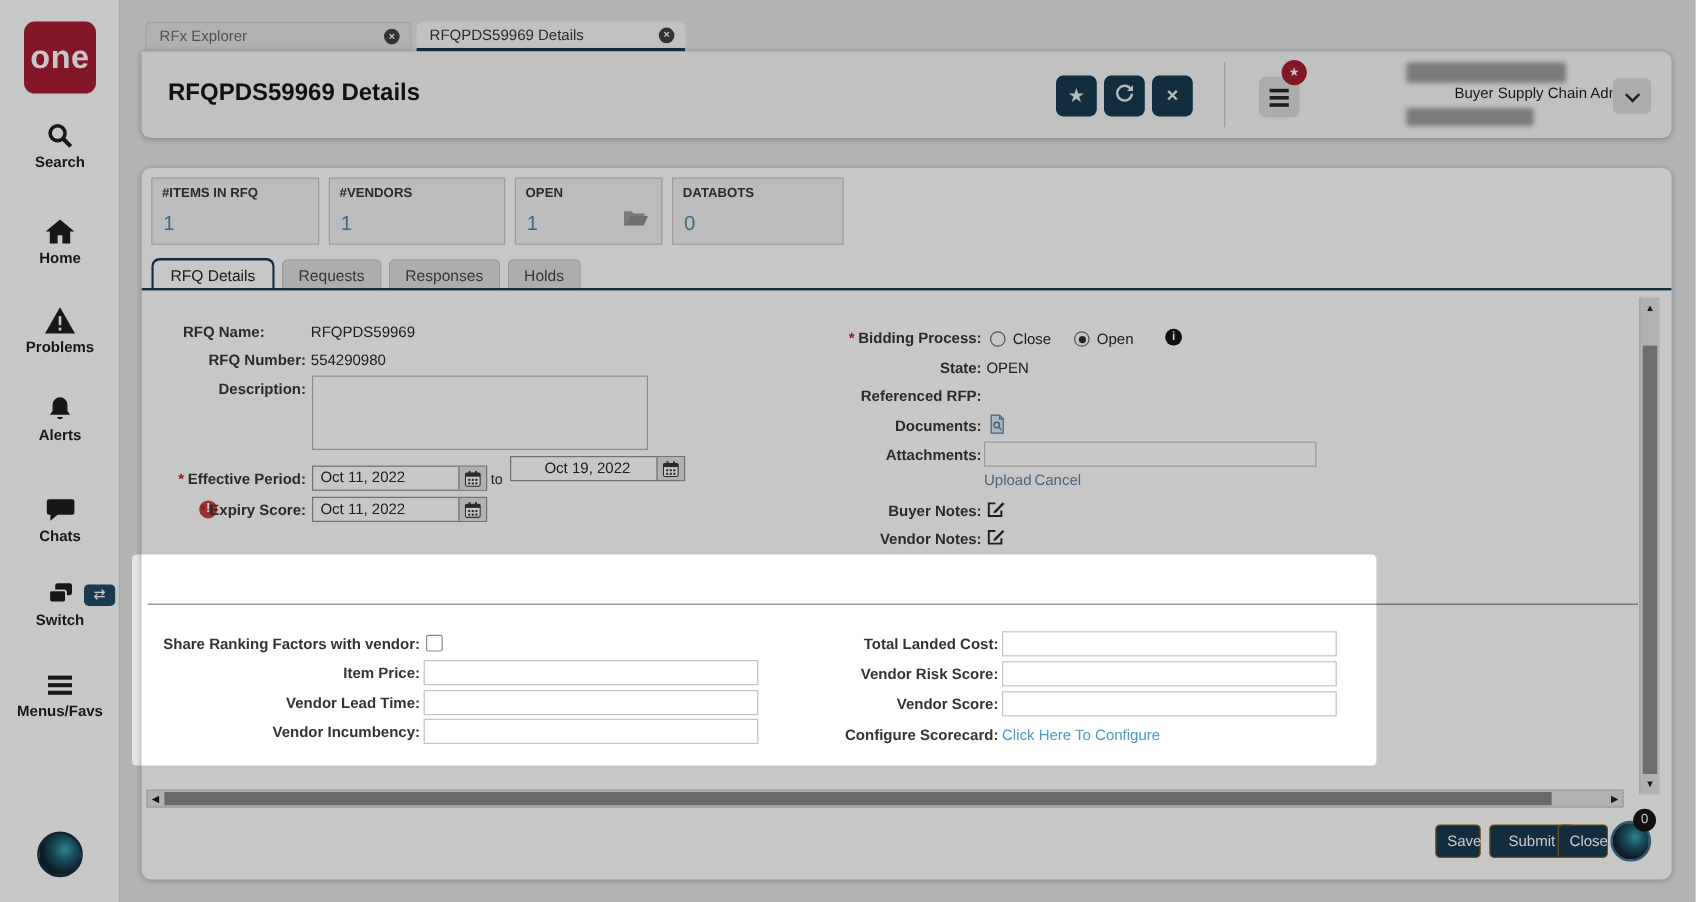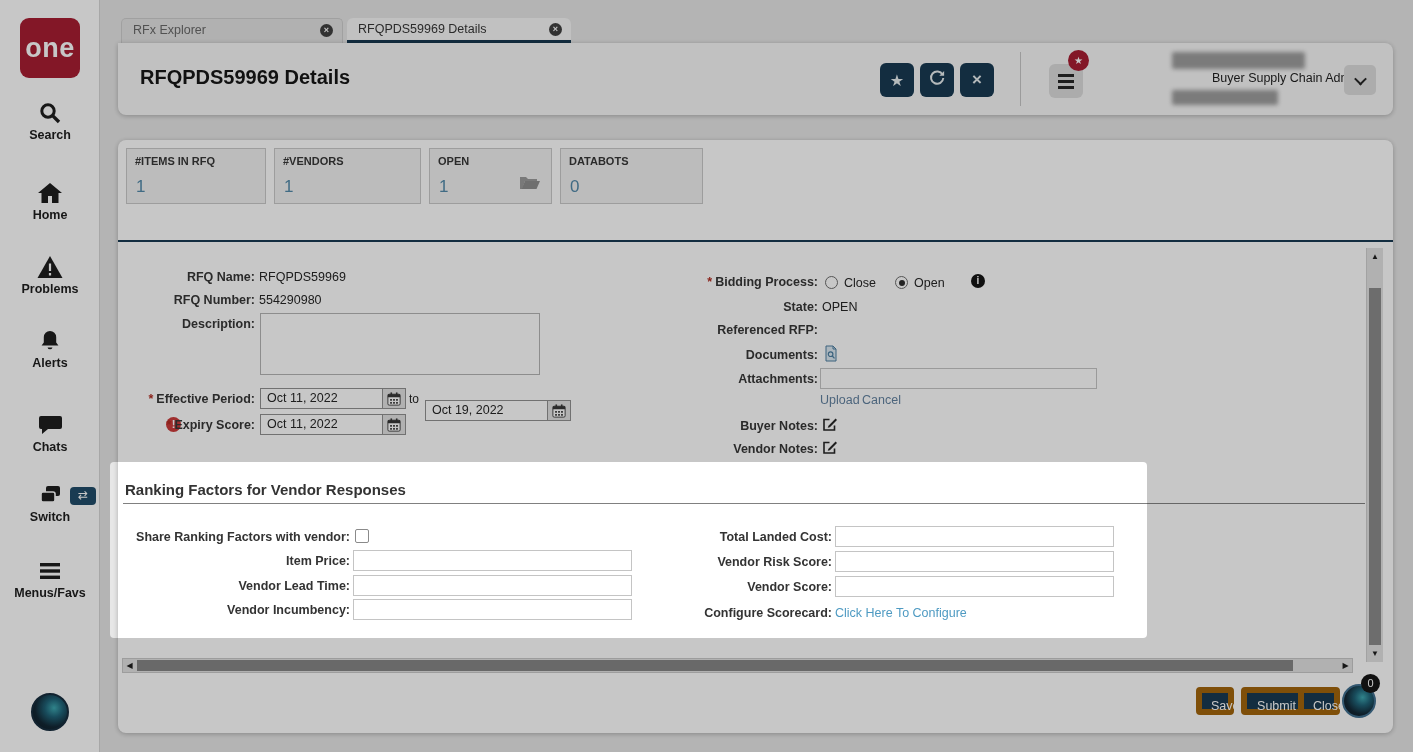--- a/index.html
+++ b/index.html
@@ -85,21 +85,21 @@
 
   
   .hscroll { position:absolute; left:4px; top:518px; width:1231px; height:15px; background:#e2e2e2; border:1px solid #c9c9c9; }
   .hthumb { position:absolute; left:14px; top:1px; width:1156px; height:11px; background:#848484; }
   .harrow { position:absolute; top:0; width:13px; height:13px; font-size:8px; line-height:13px; text-align:center; color:#1a1a1a; cursor:pointer; }
   .vscroll { position:absolute; left:1248px; top:108px; width:17px; height:414px; background:#e2e2e2; border-left:1px solid #cfcfcf; }
   .vthumb { position:absolute; left:2px; top:40px; width:12px; height:357px; background:#8a8a8a; }
   .varrow { position:absolute; left:0; width:16px; height:13px; font-size:8px; line-height:13px; text-align:center; color:#1a1a1a; cursor:pointer; }
 
   
-  .foot-btn { position:absolute; top:547px; height:28px; background:#14364f; border:6px solid #a16207; border-radius:4px;
+  .foot-btn { position:absolute; top:547px; height:28px; background:#14364f; border:1px solid #a16207; border-radius:4px;
               color:#fff; font-size:12.5px; text-align:center; line-height:26px; cursor:pointer; padding:0 9px; }
   .neo.foot { position:absolute; left:1224px; top:544px; width:34px; height:34px; border:2px solid #3d6d8e; }
   .foot-badge { position:absolute; left:1243px; top:534px; width:19px; height:19px; border-radius:50%; background:#111;
                 color:#fff; font-size:11px; line-height:19px; text-align:center; }
 
   
   .spotlight-hole { position:absolute; left:110px; top:462px; width:1037px; height:176px; border-radius:4px;
                     box-shadow:0 0 0 3000px rgba(15,15,15,0.235); z-index:60; pointer-events:none; }
 </style>
 </head>
@@ -247,23 +247,29 @@
           <path d="M1 14V2h6l2 2h9v2H6L3 14z" fill="#9a9a9a"></path>
           <path d="M6 6h15l-3.5 8H2.5z" fill="#8d8d8d"></path>
         </svg>
     </span>
   </div>
   <div class="stat" style="left:442px; width:143px;">
     <span class="s-lbl">DATABOTS</span>
     <span class="s-val">0</span>
   </div>
 
+  <div class="subtabs">
+    <div class="subtab active">RFQ Details</div>
+    <div class="subtab idle">Requests</div>
+    <div class="subtab idle">Responses</div>
+    <div class="subtab idle">Holds</div>
+  </div>
   <div class="subtab-line"></div>
 
-  <span class="lbl" style="left:0; width:137px; top:130px;">RFQ Name:</span>
+  <span class="lbl" style="left:0; width:137px; top:130px;text-align:center;">RFQ Name:</span>
   <span class="val" style="left:141px; top:130px;">RFQPDS59969</span>
 
   <span class="lbl" style="left:0; width:137px; top:153px;">RFQ Number:</span>
   <span class="val" style="left:141px; top:153px;">554290980</span>
 
   <span class="lbl" style="left:0; width:137px; top:177px;padding-left:17px;">Description:</span>
   <textarea class="tarea" style="left: 142px; top: 173px; width: 280px; height: 62px;"></textarea>
 
   <span class="lbl" style="left:0; width:137px; top:252px;"><span class="req">*</span><span>Effective Period:</span></span>
   <div class="datebox" style="left:142px; top:248px;">
@@ -277,21 +283,21 @@
           <rect x="3.6" y="8" width="2" height="2" fill="#333"></rect>
           <rect x="7" y="8" width="2" height="2" fill="#333"></rect>
           <rect x="10.4" y="8" width="2" height="2" fill="#333"></rect>
           <rect x="3.6" y="11.4" width="2" height="2" fill="#333"></rect>
           <rect x="7" y="11.4" width="2" height="2" fill="#333"></rect>
           <rect x="10.4" y="11.4" width="2" height="2" fill="#333"></rect>
         </svg>
     </span>
   </div>
   <span class="val" style="left:291px; top:252px; font-size:12px;">to</span>
-  <div class="datebox" style="left:307px; top:260px;">
+  <div class="datebox" style="left:307px; top:240px;text-align:center;">
     <span class="dval">Oct 19, 2022</span>
     <span class="calbtn">
       <svg width="14" height="14" viewBox="0 0 16 16">
           <rect x="1" y="2.5" width="14" height="12.5" rx="1.5" fill="#fff" stroke="#333"></rect>
           <rect x="1" y="2.5" width="14" height="3.5" fill="#333"></rect>
           <rect x="4" y="0.5" width="1.8" height="3.4" fill="#333"></rect>
           <rect x="10.2" y="0.5" width="1.8" height="3.4" fill="#333"></rect>
           <rect x="3.6" y="8" width="2" height="2" fill="#333"></rect>
           <rect x="7" y="8" width="2" height="2" fill="#333"></rect>
           <rect x="10.4" y="8" width="2" height="2" fill="#333"></rect>
@@ -358,21 +364,20 @@
   </span>
 
   <span class="lbl" style="left:540px; width:160px; top:302px;">Vendor Notes:</span>
   <span class="icbtn" style="left:704px; top:299px;">
     <svg width="16" height="16" viewBox="0 0 16 16">
         <path d="M12.5 9.5V14H2V3.5h5.5" fill="none" stroke="#222" stroke-width="1.6"></path>
         <path d="M6.5 9.8L13.6 2.6l1.4 1.4-7.1 7.2-2.2.6z" fill="#222"></path>
       </svg>
   </span>
 
-  <div class="rk-head">Ranking Factors for Vendor Responses</div>
   <div class="rk-rule"></div>
 
   <span class="lbl" style="left:0; width:232px; top:390px;">Share Ranking Factors with vendor:</span>
   <span class="cbox" style="left:237px; top:389px;"></span>
 
   <span class="lbl" style="left:0; width:232px; top:414px;">Item Price:</span>
   <input class="ipt" style="left: 235px; top: 410px; width: 279px;">
 
   <span class="lbl" style="left:0; width:232px; top:439px;padding-left:28px;">Vendor Lead Time:</span>
   <input class="ipt" style="left: 235px; top: 435px; width: 279px;">

